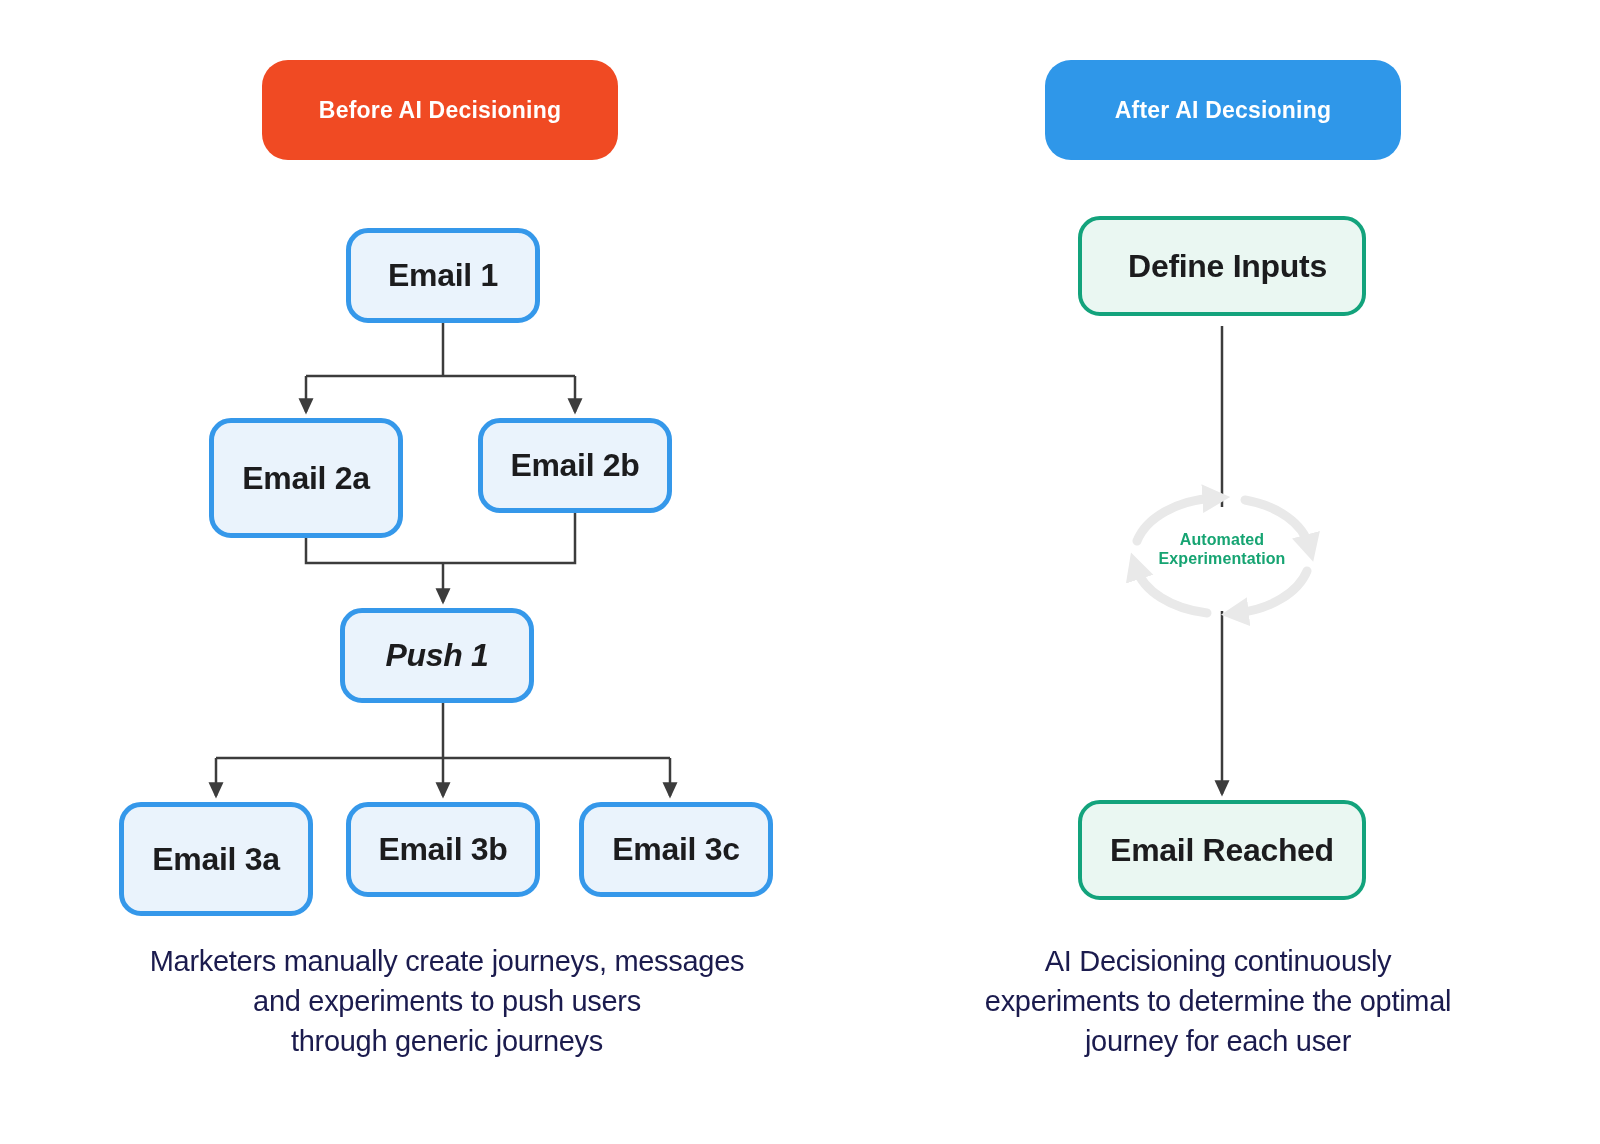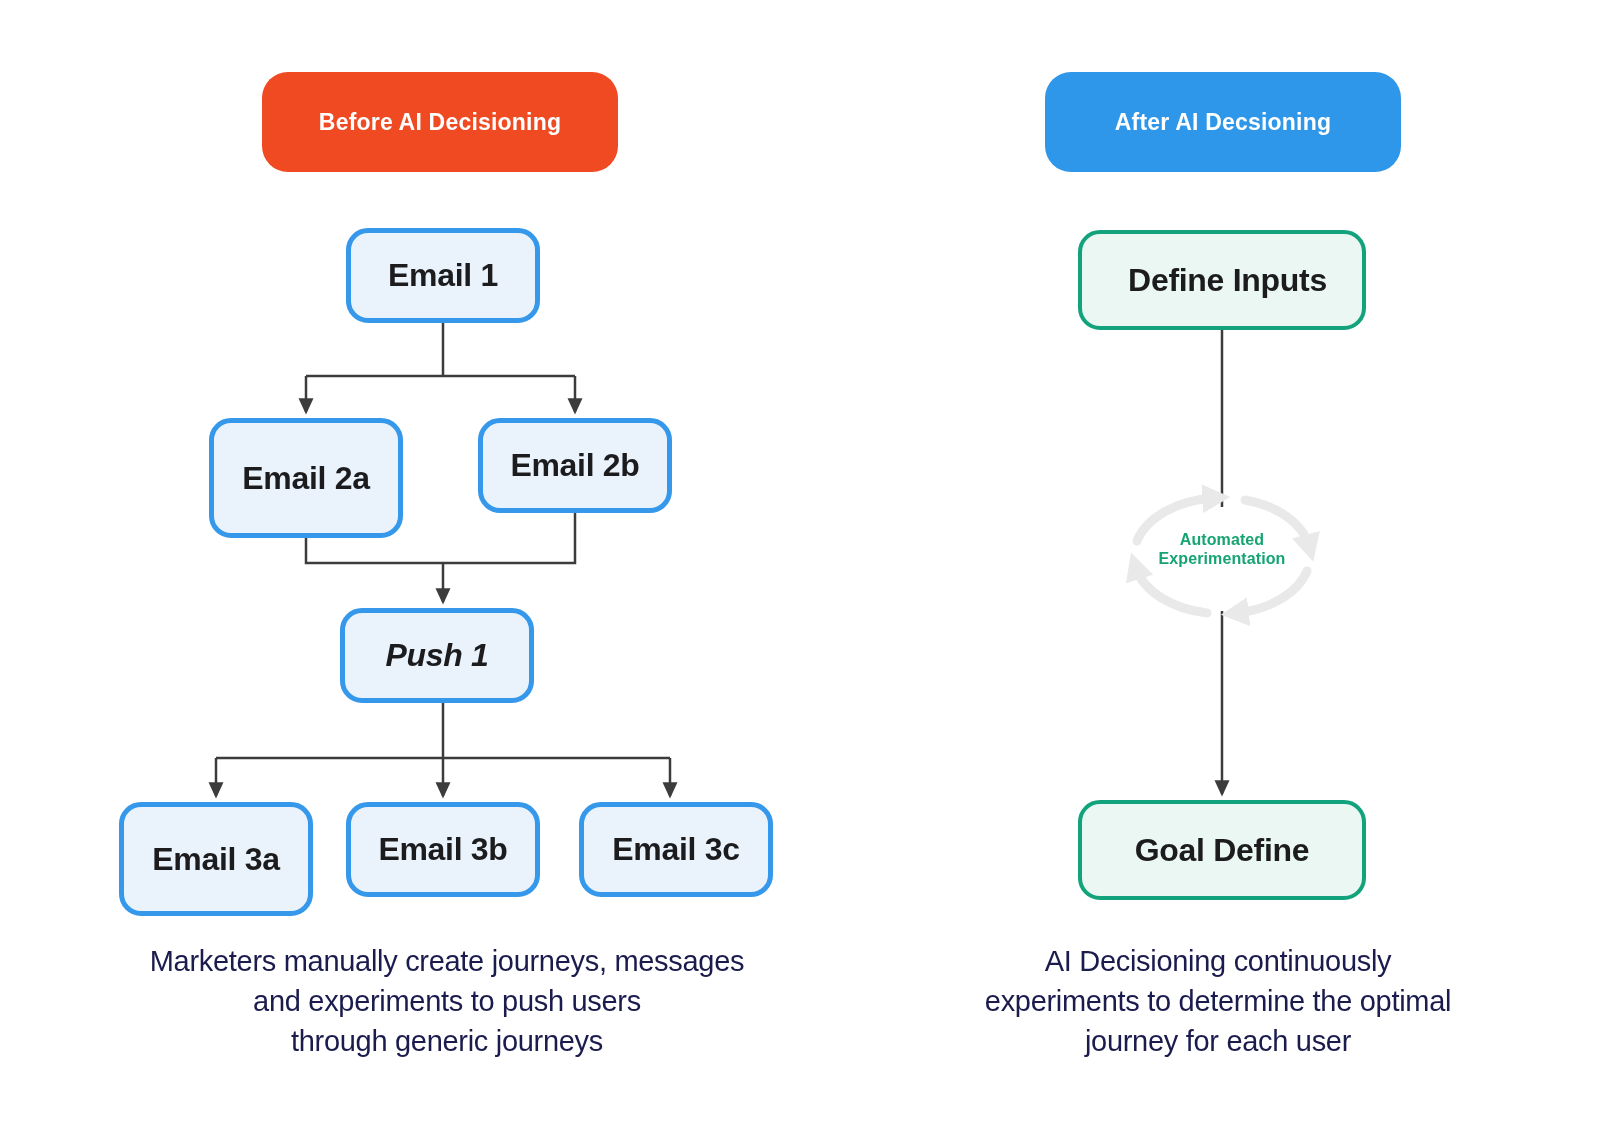--- a/index.html
+++ b/index.html
@@ -27,42 +27,42 @@
   .connectors{position:absolute;left:0;top:0;width:1600px;height:1144px;}
   .line{fill:none;stroke:var(--line);stroke-width:2.5;}
   .cycle-arc{fill:none;stroke:var(--cycle-gray);stroke-width:9;stroke-linecap:round;}
   .head-dark{fill:var(--line);}
   .head-gray{fill:var(--cycle-gray);}
 
   .badge{
     position:absolute;height:100px;width:356px;
     display:flex;align-items:center;justify-content:center;
     border-radius:26px;color:#fff;
-    font-size:23px;font-weight:bold;letter-spacing:.2px;margin-top:12px;
+    font-size:23px;font-weight:bold;letter-spacing:.2px;
   }
   .badge-before{left:262px;top:60px;background:var(--accent-red);}
   .badge-after{left:1045px;top:60px;background:var(--accent-blue);}
 
   .node{
     position:absolute;box-sizing:border-box;
     display:flex;align-items:center;justify-content:center;
     font-size:32px;font-weight:bold;letter-spacing:-.3px;color:var(--ink);
     border-radius:22px;
   }
   .node.blue{background:var(--blue-node-fill);border:5px solid var(--blue-node-border);}
   .node.green{background:var(--green-node-fill);border:4px solid var(--green-node-border);}
 
   .n-email1 {left:346px;top:228px;width:194px;height:95px;}
   .n-email2a{left:209px;top:418px;width:194px;height:120px;}
   .n-email2b{left:478px;top:418px;width:194px;height:95px;}
   .n-push1  {left:340px;top:608px;width:194px;height:95px;font-style:italic;}
   .n-email3a{left:119px;top:802px;width:194px;height:114px;}
   .n-email3b{left:346px;top:802px;width:194px;height:95px;}
   .n-email3c{left:573px;top:802px;width:194px;height:95px;margin-left:6px;}
-  .n-define {left:1078px;top:230px;width:288px;height:100px;padding-left:11px;}
+  .n-define {left:1078px;top:216px;width:288px;height:100px;padding-left:11px;}
   .n-goal   {left:1078px;top:800px;width:288px;height:100px;}
 
   .cycle-label{
     position:absolute;left:1122px;top:530px;width:200px;
     text-align:center;color:var(--green-text);
     font-size:16px;font-weight:bold;line-height:19px;letter-spacing:.1px;
   }
 
   .caption{
     position:absolute;text-align:center;
@@ -119,21 +119,21 @@
 
   <div class="node blue n-email1">Email 1</div>
   <div class="node blue n-email2a">Email 2a</div>
   <div class="node blue n-email2b">Email 2b</div>
   <div class="node blue n-push1">Push 1</div>
   <div class="node blue n-email3a">Email 3a</div>
   <div class="node blue n-email3b">Email 3b</div>
   <div class="node blue n-email3c">Email 3c</div>
 
   <div class="node green n-define">Define Inputs</div>
-  <div class="node green n-goal">Goal Define</div>
+  <div class="node green n-goal">Email Reached</div>
 
   <div class="cycle-label">
     <div>Automated</div>
     <div>Experimentation</div>
   </div>
 
   <div class="caption caption-after">
     <div>AI Decisioning continuously</div>
     <div>experiments to determine the optimal</div>
     <div>journey for each user</div>

